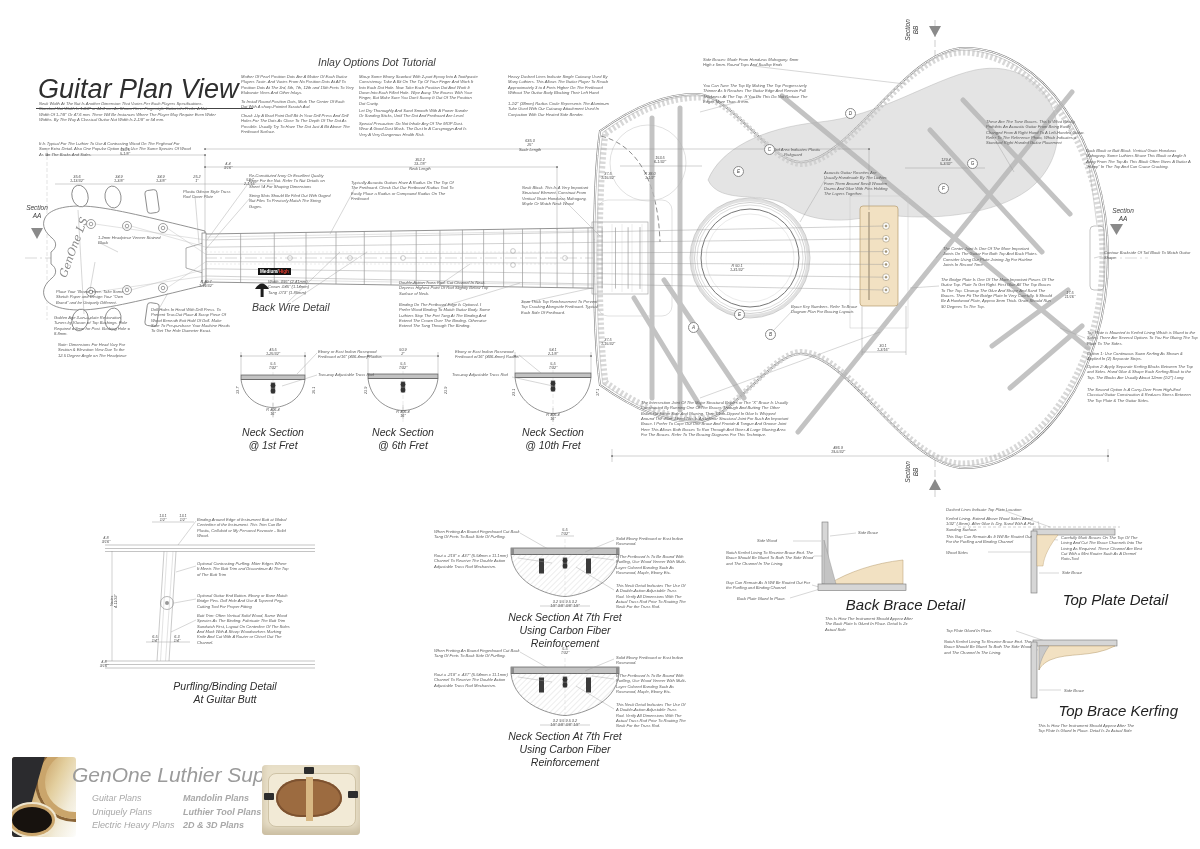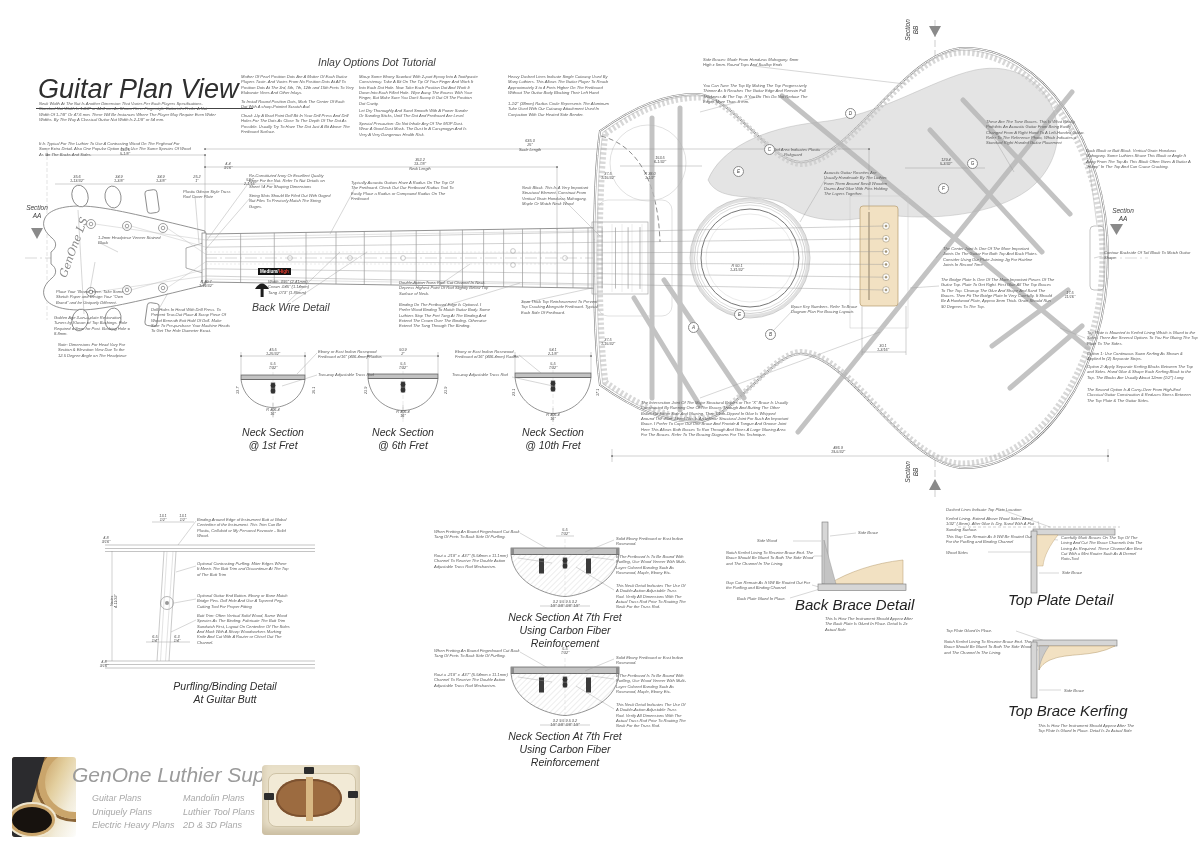--- a/index.html
+++ b/index.html
@@ -6,40 +6,40 @@
   #sheet{position:relative;width:1200px;height:849px;background:#ffffff;overflow:hidden;
          font-family:"Liberation Sans",sans-serif;}
   svg{position:absolute;left:0;top:0;}
   .n{position:absolute;font:italic 4.1px/1.3 "Liberation Sans",sans-serif;color:#5a5a5a;
      white-space:pre-line;z-index:5;}
   .c{text-align:center;}
   .h1{font:italic 27px/1 "Liberation Sans",sans-serif;color:#2e2e2e;border-bottom:1.3px solid #444;
       padding:0 14px 5px 2px;white-space:nowrap;}
   .h2{font:italic 10.5px/1.1 "Liberation Sans",sans-serif;color:#3c3c3c;white-space:nowrap;}
   .h3{font:italic 10.5px/1.22 "Liberation Sans",sans-serif;color:#2e2e2e;text-align:center;}
-  .h4{font:italic 15px/1.1 "Liberation Sans",sans-serif;color:#222;text-align:left;white-space:nowrap;}
+  .h4{font:italic 15px/1.1 "Liberation Sans",sans-serif;color:#222;text-align:right;white-space:nowrap;}
   .sec{font:italic 6.5px/1.25 "Liberation Sans",sans-serif;color:#3e3e3e;text-align:center;}
   .secv{font:italic 6.5px/1.25 "Liberation Sans",sans-serif;color:#3e3e3e;text-align:center;
         transform:rotate(-90deg);transform-origin:0 0;}
   .dim{font:italic 3.8px/1.15 "Liberation Sans",sans-serif;color:#4f4f4f;text-align:center;
        transform:translateX(-50%);white-space:pre-line;}
   .vdim{font:italic 3.8px/1.15 "Liberation Sans",sans-serif;color:#4f4f4f;text-align:center;
         transform:rotate(-90deg);transform-origin:0 0;white-space:pre-line;}
   .brace{width:9px;height:9px;border:0.6px solid #8a8a8a;border-radius:50%;background:#fff;
          font:italic 4.6px/9px "Liberation Sans",sans-serif;color:#444;text-align:center;white-space:nowrap;}
   .fwchip{background:#141414;color:#fff;font:bold 4.6px/1.4 "Liberation Sans",sans-serif;
           font-style:normal;padding:0.5px 2px;white-space:nowrap;}
   .fwchip .red{color:#e63b2e;}
   .script{font:italic 11px/1 "DejaVu Serif",serif;color:#8a8a8a;transform:rotate(-70deg);
           transform-origin:0 100%;white-space:nowrap;}
   
   .logo-title{position:absolute;left:72px;top:763px;font:italic 21px/1.1 "Liberation Sans",sans-serif;
               color:#9b9b9b;white-space:nowrap;}
   .lc{position:absolute;font:italic 9px/1.5 "Liberation Sans",sans-serif;color:#a8a8a8;white-space:pre-line;}
-  .lc1{left:92px;top:792px;} .lc2{left:183px;top:792px;}
+  .lc1{left:92px;top:792px;} .lc2{left:183px;top:792px;font-weight:bold;}
   .photo{position:absolute;overflow:hidden;}
   .photo-l{left:12px;top:757px;width:64px;height:80px;border-radius:3px;
            background:linear-gradient(115deg,#8a6436 0%,#c69c5e 28%,#e3cf9f 55%,#f2ecda 78%,#fdfdfb 100%);}
   .pl-board{position:absolute;left:-14px;top:-10px;width:34px;height:104px;background:#2b2b2e;
             transform:rotate(16deg);}
   .pl-hole{position:absolute;left:0px;top:50px;width:40px;height:26px;border-radius:50%;
            background:#17120e;box-shadow:0 0 0 3px #caa56b, 0 0 0 5px #efe6cf;}
   .pl-rim{position:absolute;left:26px;top:-12px;width:60px;height:60px;border-radius:50%;
           border:7px solid #caa56b;box-shadow:0 0 0 3px #8a6436;}
   .photo-r{left:262px;top:765px;width:98px;height:70px;border-radius:4px;background:#e9e0c9;

